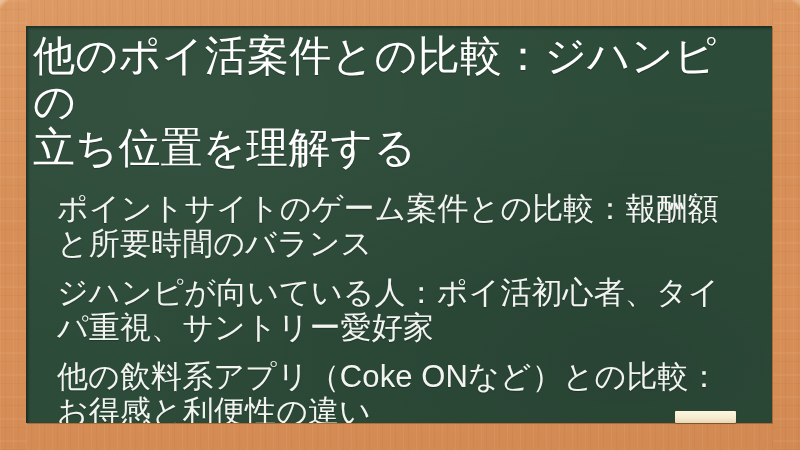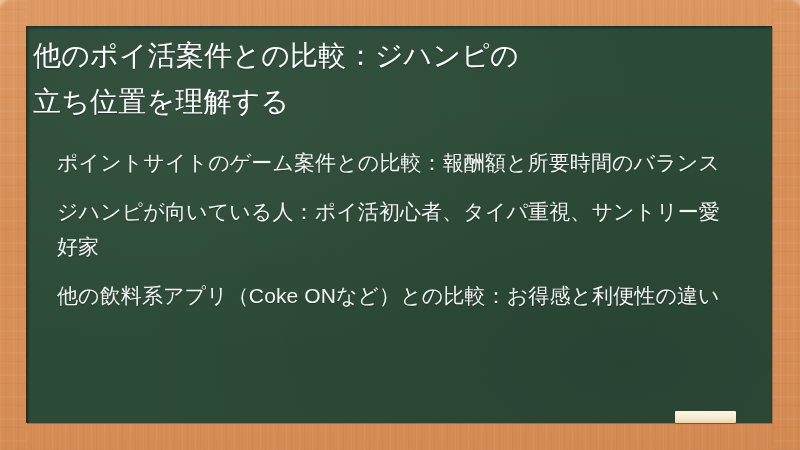--- a/index.html
+++ b/index.html
@@ -97,37 +97,37 @@
     position: relative;
     z-index: 2;
     padding: 0;
   }
 
   
   .title {
     margin: 0;
     padding: 7px 22px 0 7px;
     color: #ffffff;
-    font-size: 28px;
+    font-size: 42px;
     line-height: 46px;
     font-weight: 400;
     letter-spacing: 0.2px;
     white-space: pre-line;
     text-shadow: 0 1px 1px rgba(0,0,0,0.30);
   }
 
   
   .points {
     list-style: none;
     margin: 0;
     padding: 20px 38px 0 31px;
   }
   .point {
     color: #f2f4f1;
-    font-size: 21px;
+    font-size: 31px;
     line-height: 35px;
     font-weight: 400;
     letter-spacing: 0.1px;
     margin: 0 0 14px 0;
     text-shadow: 0 1px 1px rgba(0,0,0,0.28);
   }
   .point:last-child { margin-bottom: 0; }
 
   
   .chalk {

